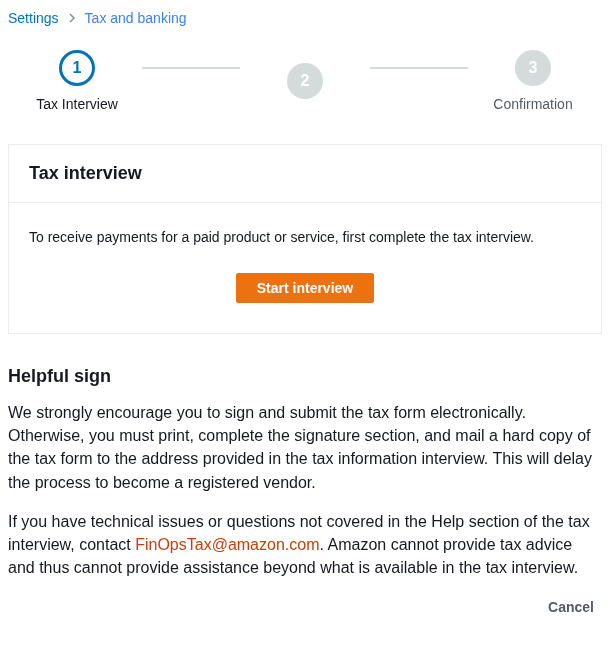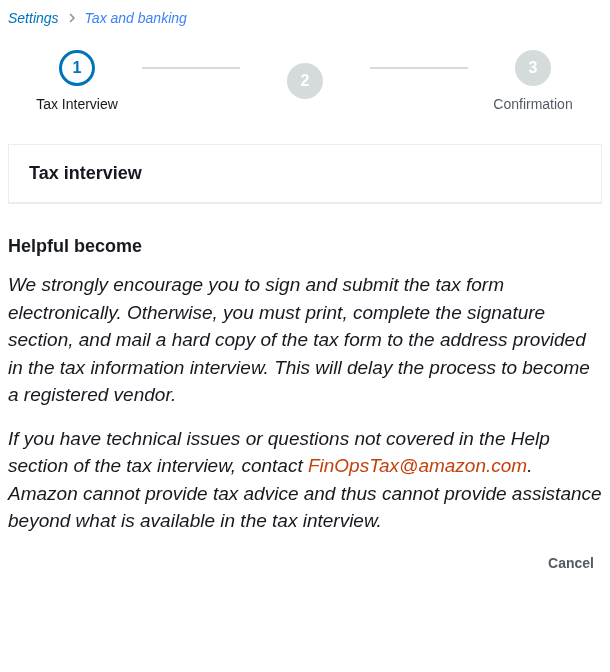--- a/index.html
+++ b/index.html
@@ -9,21 +9,20 @@
       background: #ffffff;
       width: 610px;
       padding: 10px 8px;
     }
     .breadcrumb {
       display: flex;
       align-items: center;
       gap: 8px;
       font-size: 14px;
       margin-bottom: 24px;
-      font-style: italic;
     }
     .breadcrumb a { color: #0073bb; text-decoration: none; }
     .breadcrumb .chevron { color: #879196; }
     .breadcrumb .current { color: #3b82f6; }
     .stepper {
       display: flex;
       align-items: center;
       margin-bottom: 32px;
       padding: 0 4px;
     }
@@ -100,25 +99,24 @@
       font-size: 14px;
       font-weight: 600;
       cursor: pointer;
     }
     .hints h3 {
       font-size: 18px;
       font-weight: 700;
       margin-bottom: 14px;
     }
     .hints p {
-      font-size: 19px;
+      font-size: 16px;
       color: #16191f;
       line-height: 1.45;
       margin-bottom: 16px;
-      font-style: italic;
     }
     .hints a { color: #c2410c; text-decoration: none; }
     .footer {
       text-align: right;
       margin-top: 8px;
     }
     .btn-cancel {
       background: none;
       border: none;
       font-size: 14px;
@@ -154,24 +152,28 @@
   <div class="step">
     <div class="step-circle inactive">3</div>
     <div class="step-label">Confirmation</div>
   </div>
 </div>
 
 <section class="panel">
   <div class="panel-header">
     <h2>Tax interview</h2>
   </div>
+  <div class="panel-body">
+    <p>To receive payments for a paid product or service, first complete the tax interview.</p>
+    <button class="btn-primary">Start interview</button>
+  </div>
 </section>
 
 <section class="hints">
-  <h3>Helpful become</h3>
+  <h3>Helpful sign</h3>
   <p>We strongly encourage you to sign and submit the tax form electronically. Otherwise, you must print, complete the signature section, and mail a hard copy of the tax form to the address provided in the tax information interview. This will delay the process to become a registered vendor.</p>
   <p>
     <span>If you have technical issues or questions not covered in the Help section of the tax interview, contact </span><a href="#">FinOpsTax@amazon.com</a><span>. Amazon cannot provide tax advice and thus cannot provide assistance beyond what is available in the tax interview.</span>
   </p>
 </section>
 
 <div class="footer">
   <button class="btn-cancel">Cancel</button>
 </div>
 

